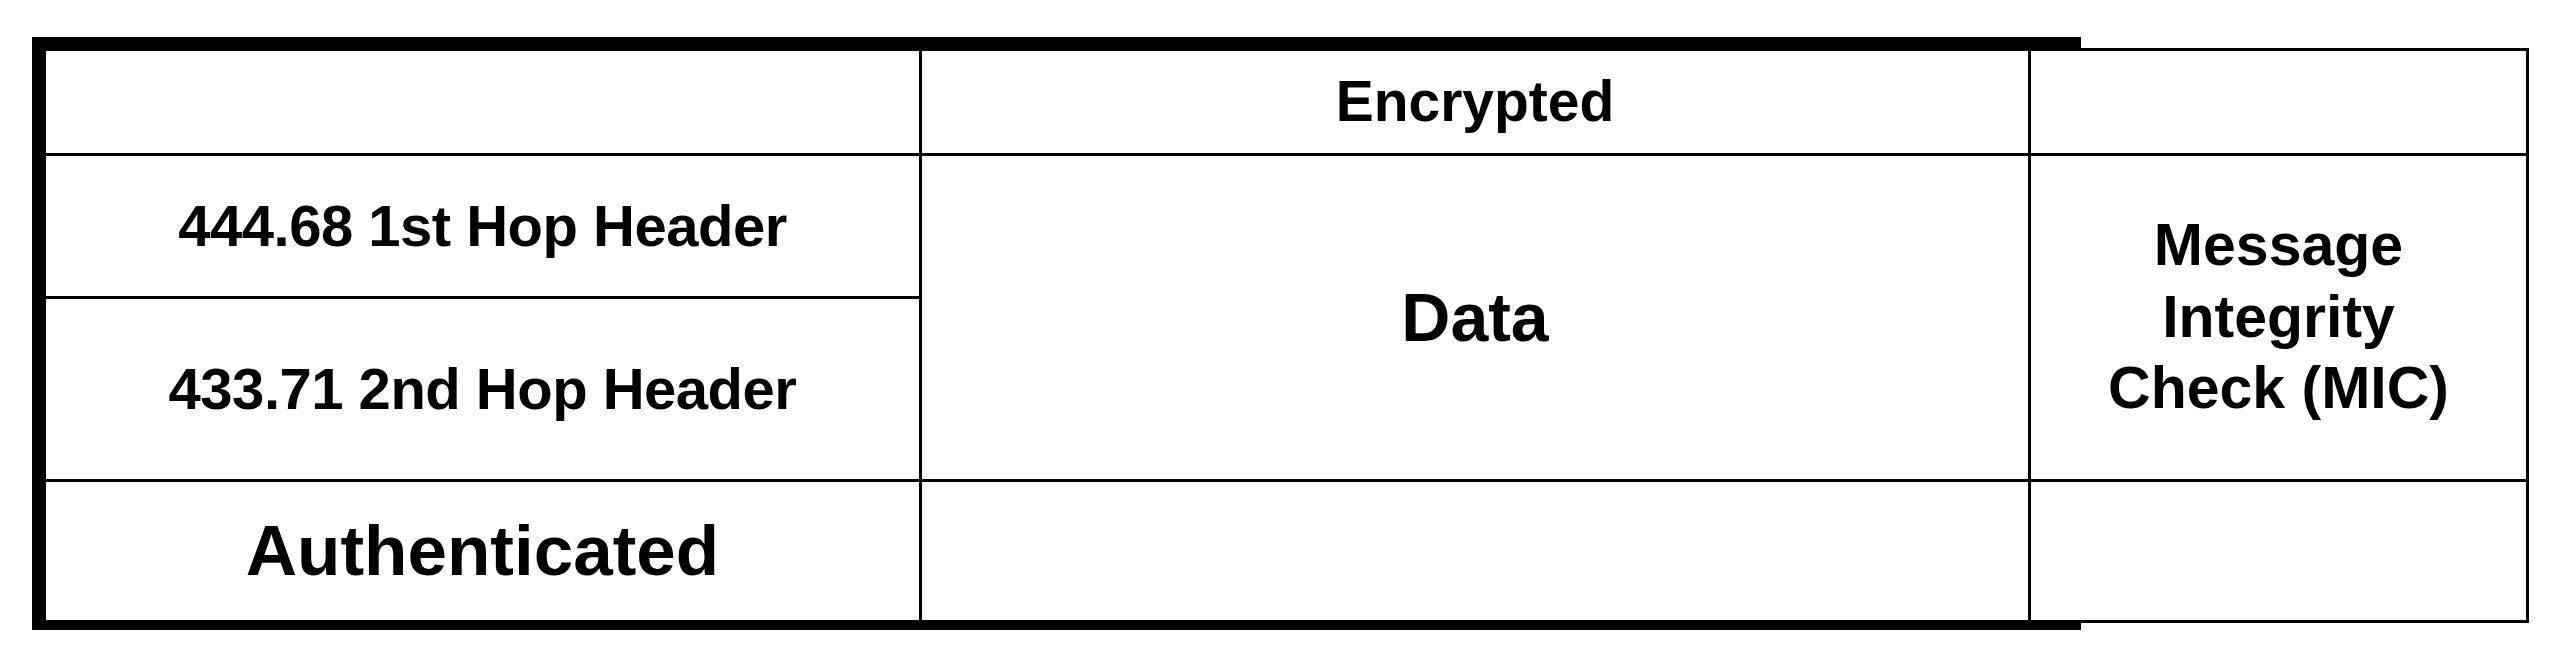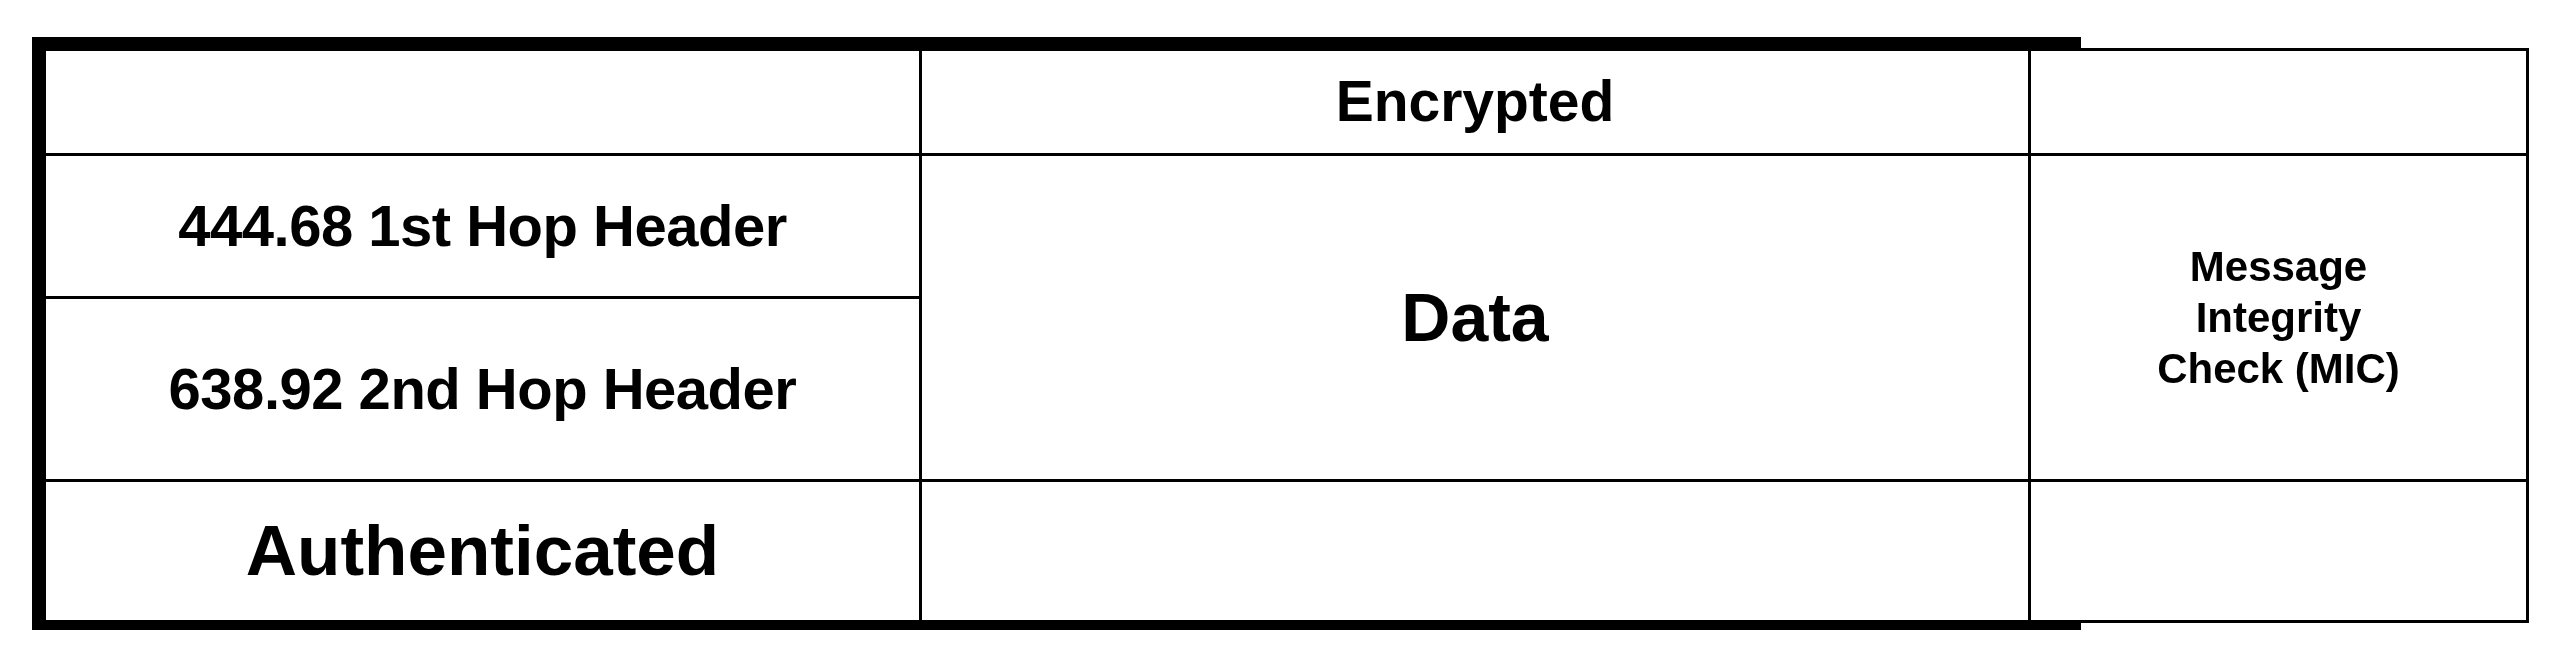--- a/index.html
+++ b/index.html
@@ -55,21 +55,21 @@
 
   .cell-text {
     display: block;
     line-height: 1.12;
     white-space: pre-line;
   }
 
   .t-encrypted     { font-size: 57px; letter-spacing: 0px; }
   .t-hop           { font-size: 58px; letter-spacing: -0.5px; }
   .t-data          { font-size: 68px; }
-  .t-mic           { font-size: 42px; line-height: 1.22; }
+  .t-mic           { font-size: 59px; line-height: 1.22; }
   .t-authenticated { font-size: 71px; }
 
   .empty-cell { font-size: 0; }
 </style>
 </head>
 <body>
 
 <div id="frame-diagram">
   <table id="frame-table">
     <colgroup>
@@ -95,21 +95,21 @@
         </td>
         <td rowspan="2">
           <span class="cell-text t-mic">Message
 Integrity
 Check (MIC)</span>
         </td>
       </tr>
 
       <tr class="row-hop2">
         <td>
-          <span class="cell-text t-hop">638.92 2nd Hop Header</span>
+          <span class="cell-text t-hop">433.71 2nd Hop Header</span>
         </td>
       </tr>
 
       <tr class="row-bottom">
         <td>
           <span class="cell-text t-authenticated">Authenticated</span>
         </td>
         <td class="empty-cell"></td>
         <td class="empty-cell"></td>
       </tr>

